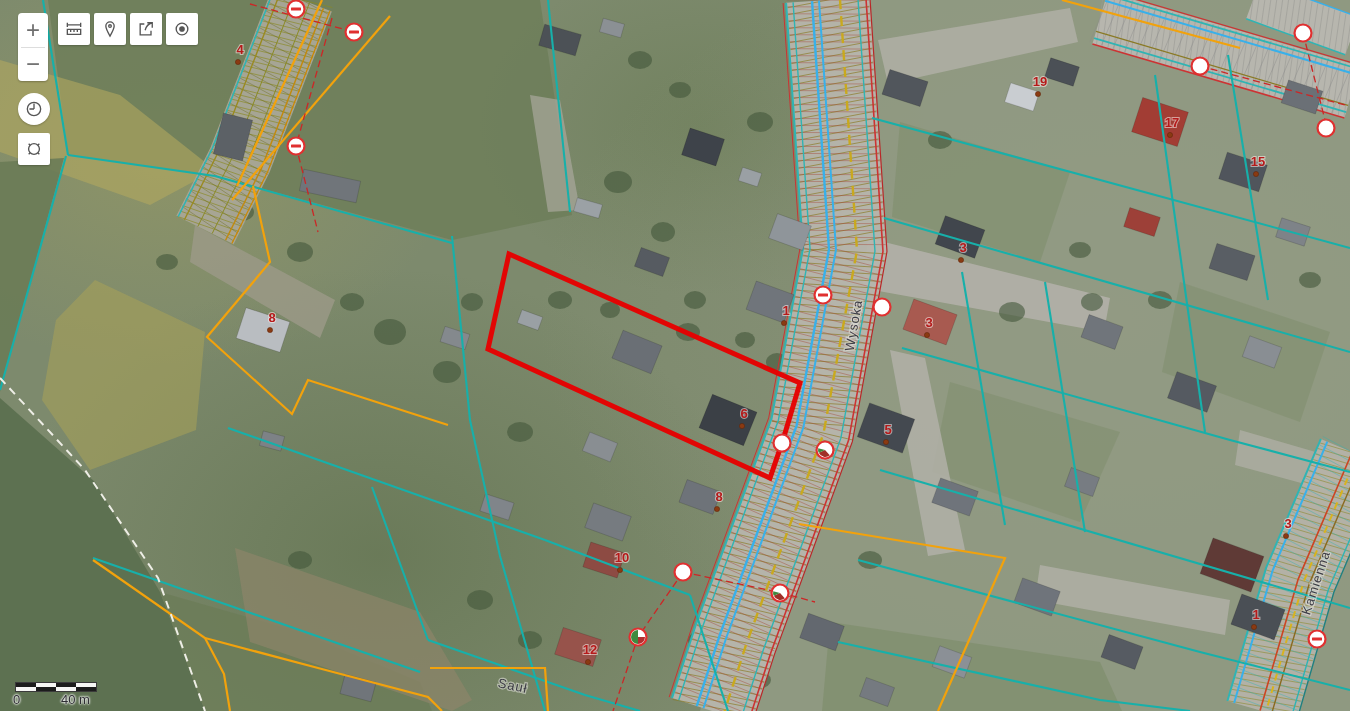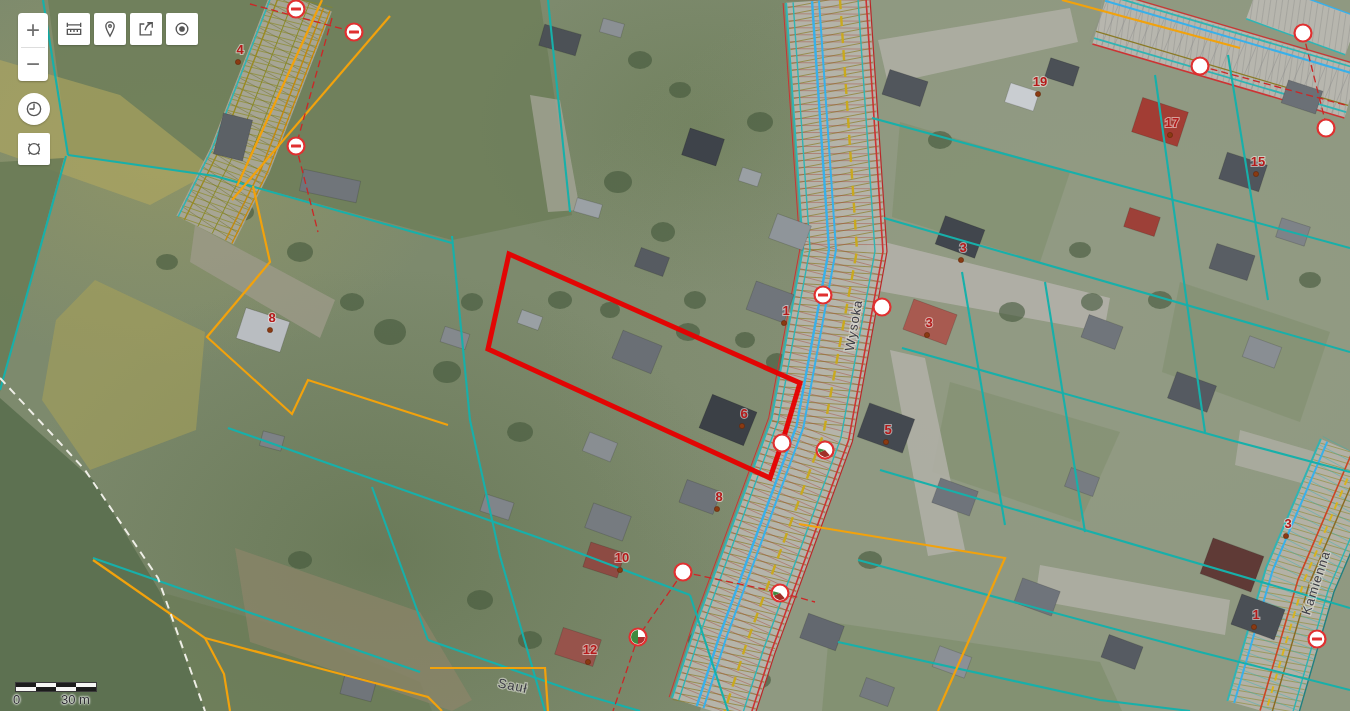--- a/index.html
+++ b/index.html
@@ -415,16 +415,16 @@
       <div class="c-b"></div>
         <div class="c-w"></div>
         <div class="c-b"></div>
         <div class="c-w"></div>
       <div class="c-w"></div>
         <div class="c-b"></div>
         <div class="c-w"></div>
         <div class="c-b"></div>
     </div>
     <span class="lab lab0">0</span>
-    <span class="lab lab20">30 m</span>
+    <span class="lab lab20">40 m</span>
   </div>
 
 </div>
 
 </body></html>

